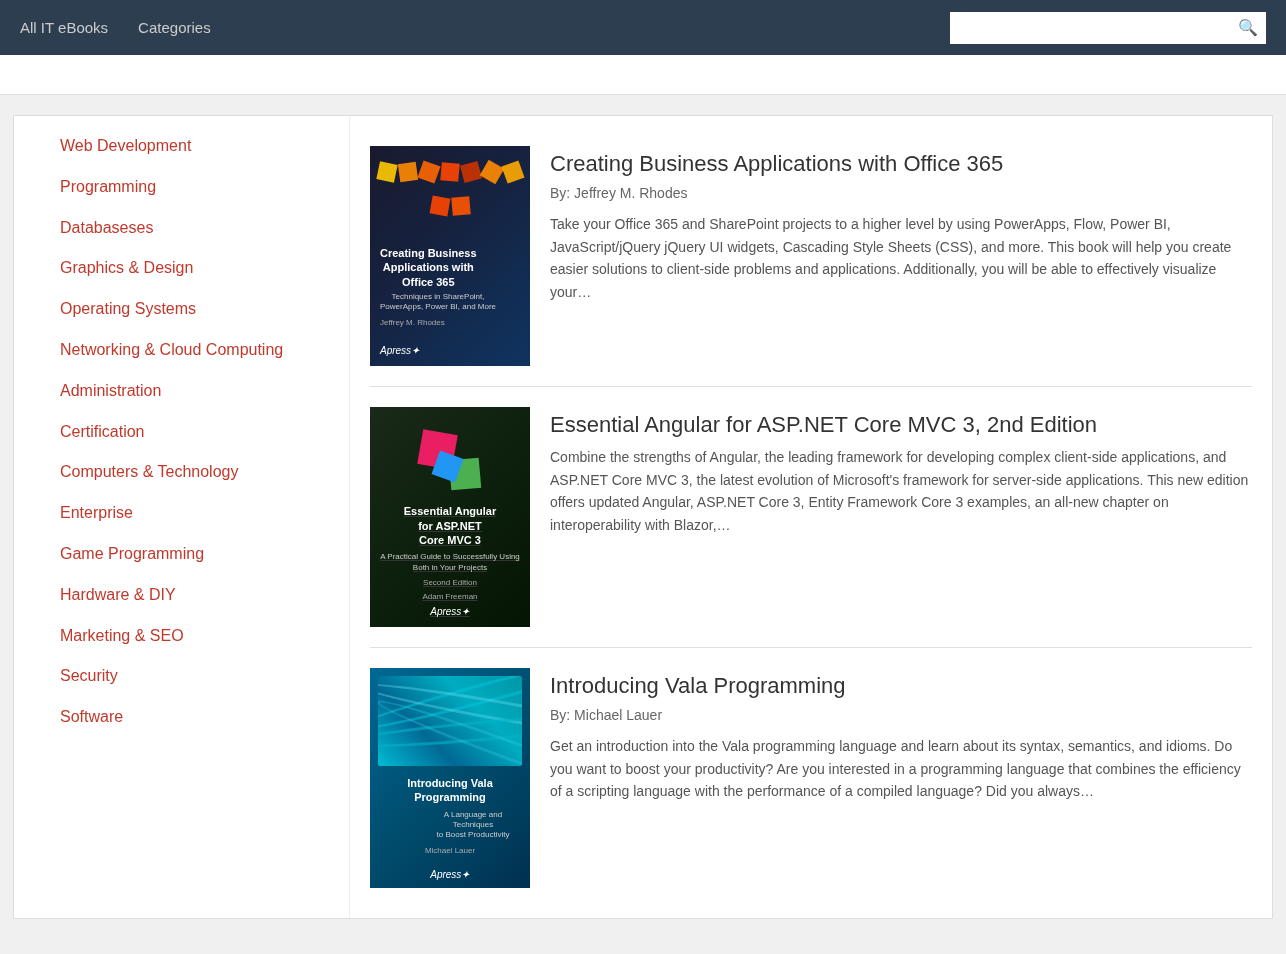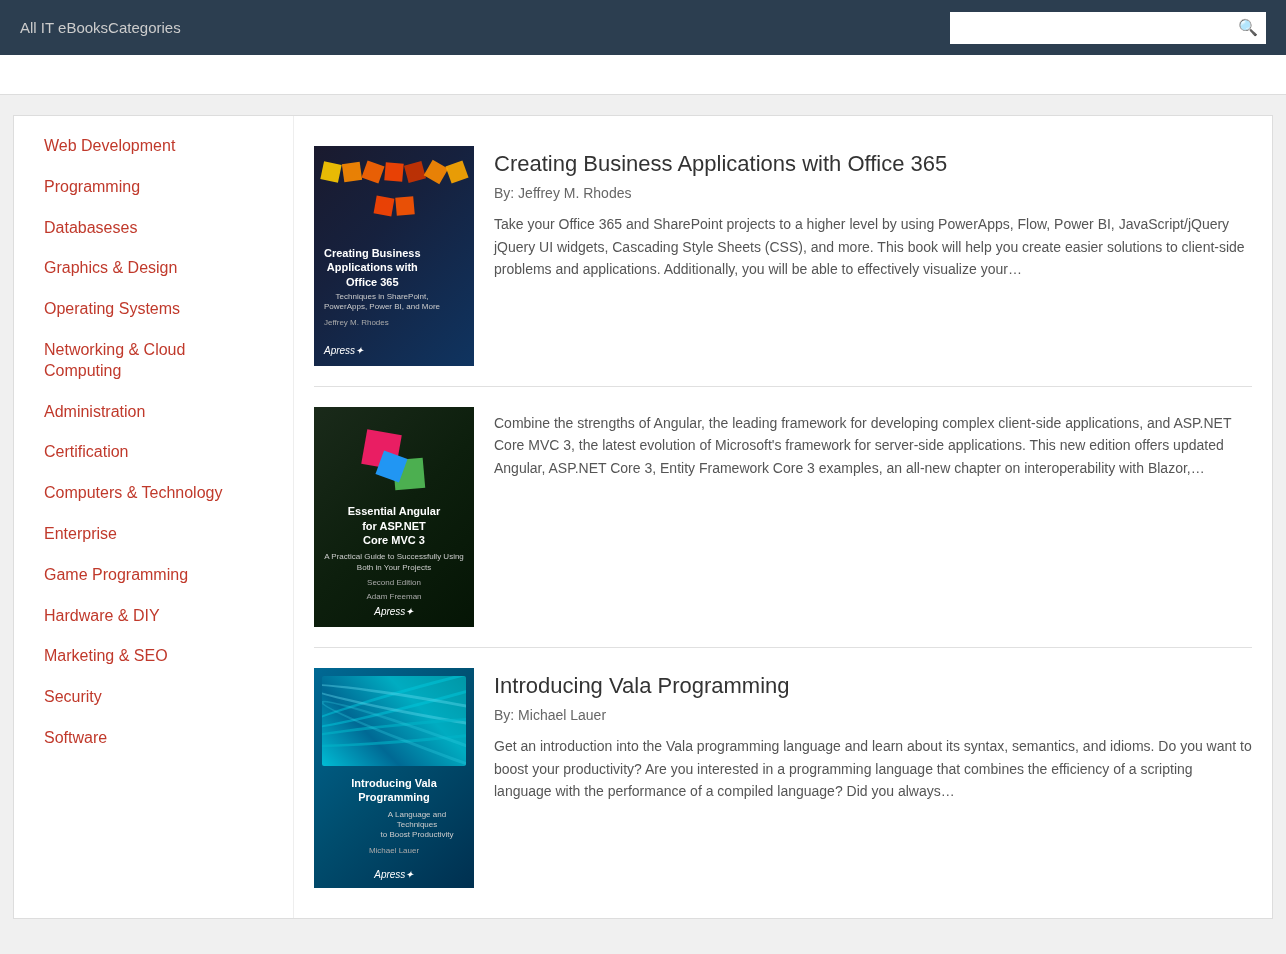--- a/index.html
+++ b/index.html
@@ -9,20 +9,21 @@
     .header {
       background: #2c3e50;
       display: flex;
       align-items: center;
       padding: 0 20px;
       height: 55px;
     }
     .header-nav {
       display: flex;
       align-items: center;
+      gap: 30px;
       flex: 1;
     }
     .header-nav a {
       color: #ccc;
       text-decoration: none;
       font-size: 15px;
     }
     .search-container {
       display: flex;
       align-items: center;
@@ -60,23 +61,23 @@
       max-width: 1260px;
       margin: 20px auto;
       display: flex;
       gap: 0;
       background: white;
       border: 1px solid #ddd;
     }
 
     
     .sidebar {
-      width: 280px;
+      width: 336px;
       flex-shrink: 0;
-      padding: 20px 30px;
+      padding: 20px 46px;
       border-right: 1px solid #eee;
     }
     .sidebar-item {
       display: block;
       color: #c0392b;
       text-decoration: none;
       font-size: 16px;
       font-weight: 500;
       margin-bottom: 20px;
       cursor: pointer;
@@ -165,20 +166,21 @@
     .cover-angular {
       background: linear-gradient(135deg, #1a2a1a 0%, #0d1f0d 50%, #051505 100%);
       width: 100%;
       height: 100%;
       display: flex;
       flex-direction: column;
       align-items: center;
       justify-content: flex-start;
       padding: 10px;
       position: relative;
+      text-decoration: underline;
     }
     .angular-shape {
       width: 70px;
       height: 70px;
       margin: 10px auto;
       position: relative;
     }
     .angular-cube1 {
       width: 35px; height: 35px;
       background: #e91e63;
@@ -327,20 +329,21 @@
             <div class="angular-cube3"></div>
           </div>
           <div class="cover-text" style="margin-top:5px;">Essential Angular<br>for ASP.NET<br>Core MVC 3</div>
           <div class="cover-sub-text" style="margin-top:5px;">A Practical Guide to Successfully Using<br>Both in Your Projects</div>
           <div style="margin-top:5px;color:#aaa;font-size:8px;text-align:center;">Second Edition</div>
           <div class="cover-author-text">Adam Freeman</div>
           <div class="cover-apress"><em>Apress</em>✦</div>
         </div>
       </div>
       <div class="book-info">
+        <h2 class="book-title">Essential Angular for ASP.NET Core MVC 3, 2nd Edition</h2>
         <p class="book-description">Combine the strengths of Angular, the leading framework for developing complex client-side applications, and ASP.NET Core MVC 3, the latest evolution of Microsoft's framework for server-side applications. This new edition offers updated Angular, ASP.NET Core 3, Entity Framework Core 3 examples, an all-new chapter on interoperability with Blazor,…</p>
       </div>
     </article>
 
     <article class="book-item">
       <div class="book-cover">
         <div class="cover-vala">
           <div class="vala-swirls">
             <div class="vala-swirl-line" style="top:5px;left:-30px;transform:rotate(-15deg);border-color:rgba(0,200,220,0.5);"></div>
             <div class="vala-swirl-line" style="top:25px;left:-20px;transform:rotate(10deg);border-color:rgba(100,220,240,0.4);"></div>

